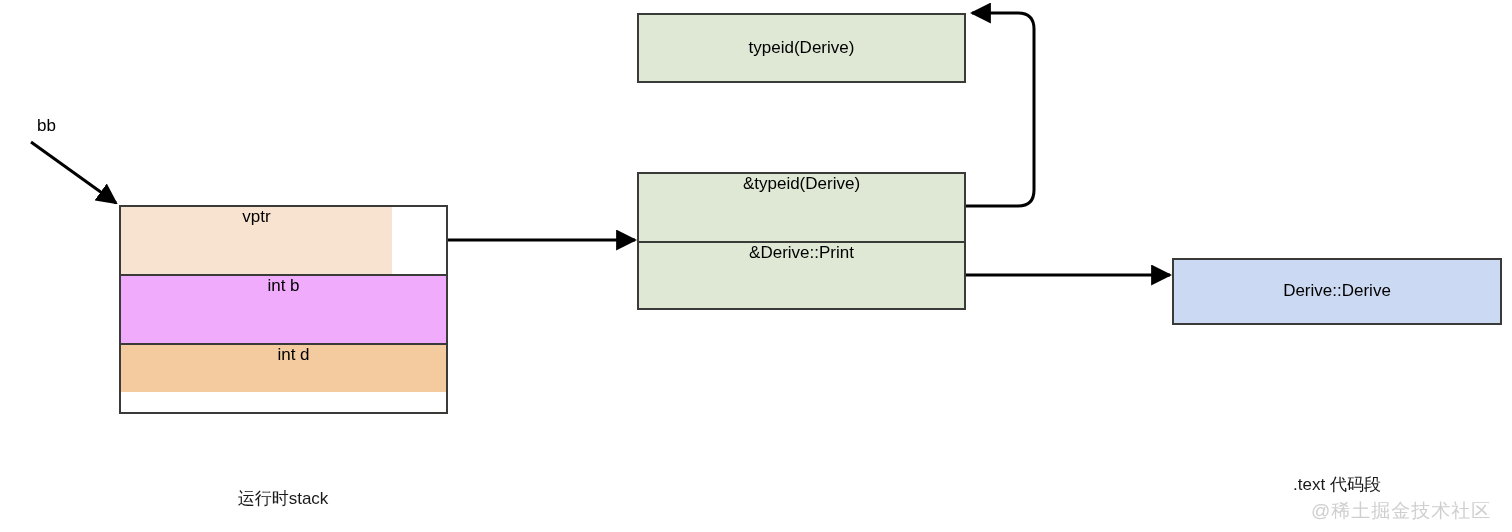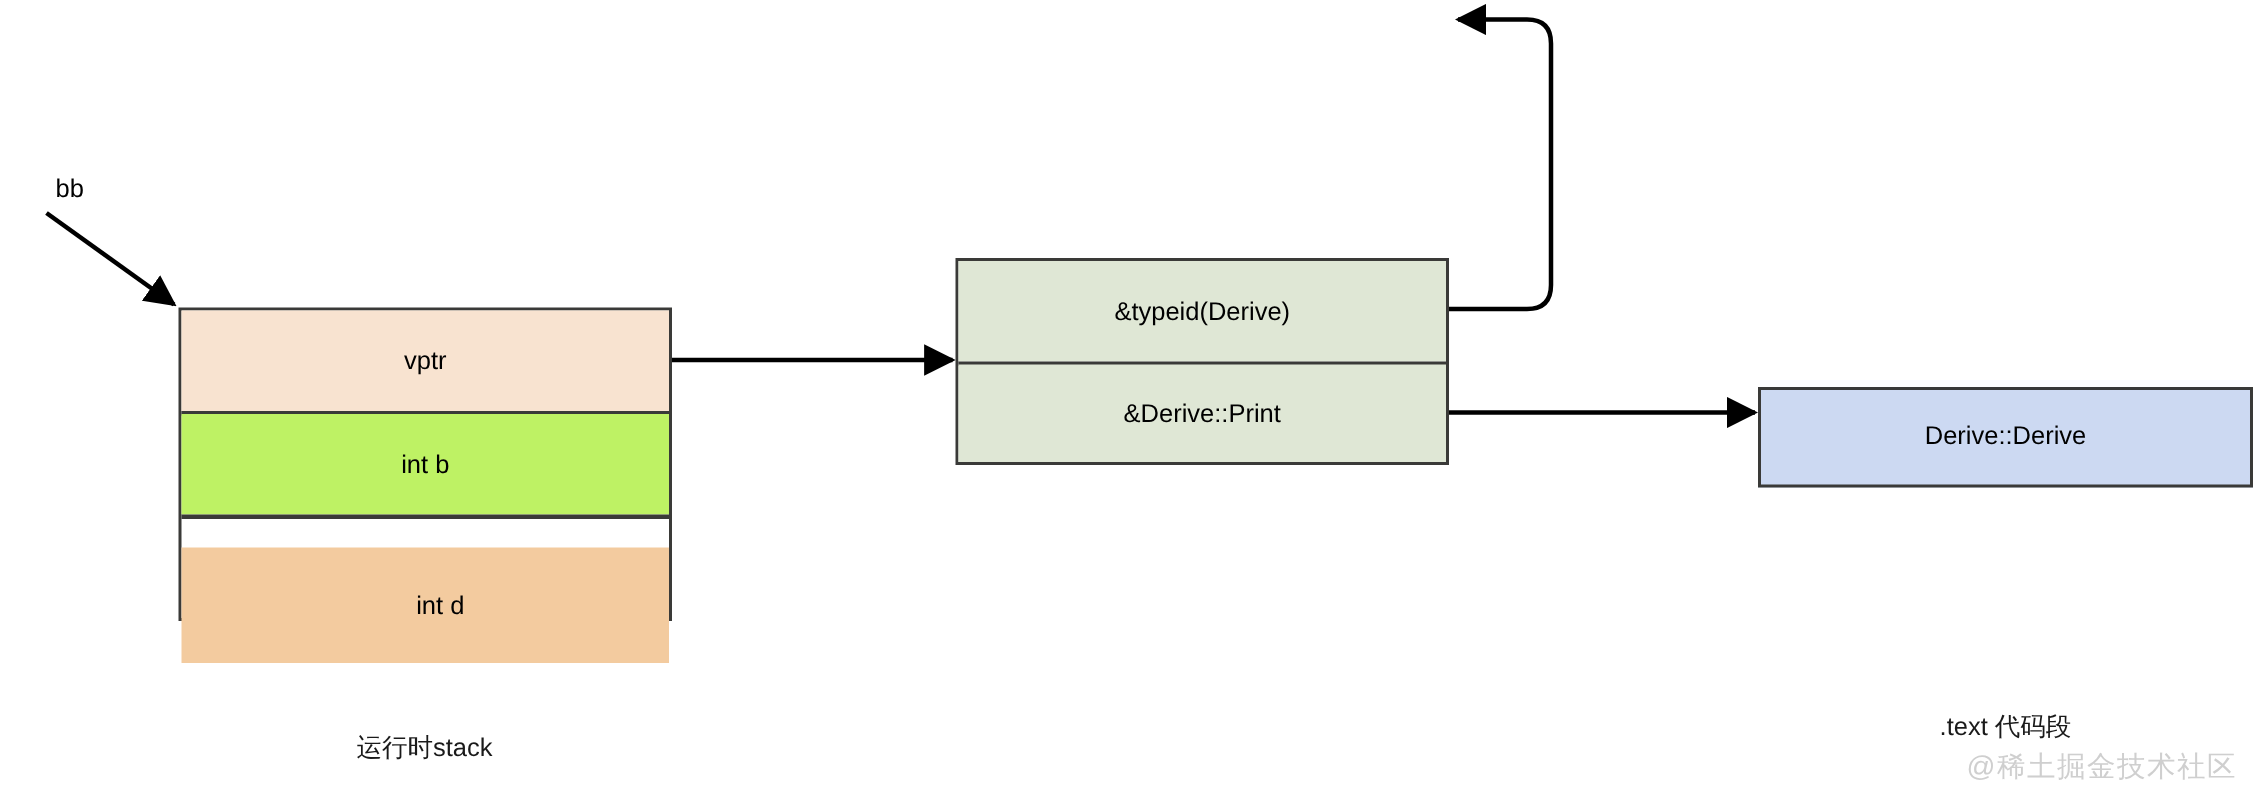--- a/index.html
+++ b/index.html
@@ -32,21 +32,20 @@
     justify-content: center;
     color: #000000;
     font-size: 17px;
     line-height: 1.2;
     text-align: center;
   }
   .cell {
     position: absolute;
     box-sizing: border-box;
     display: flex;
-    align-items: center;
     justify-content: center;
     color: #000000;
     font-size: 17px;
     text-align: center;
   }
   .stack-frame {
     position: absolute;
     box-sizing: border-box;
     border: 2.5px solid #3a3a38;
   }
@@ -101,34 +100,37 @@
     <path d="M 966 206 L 1018 206 Q 1034 206 1034 190 L 1034 29 Q 1034 13 1018 13 L 972 13" fill="none" stroke="#000000" stroke-width="3" marker-end="url(#ah)"></path>
 
     <line x1="966" y1="275" x2="1170" y2="275" stroke="#000000" stroke-width="3" marker-end="url(#ah)"></line>
   </svg>
 
   <div class="ptr-label" style="left:8px; top:116px;">bb</div>
 
   <div class="stack-frame" style="left:119px; top:205px; width:329px; height:209px;">
   </div>
 
-  <div class="cell" style="left:121px; top:207px; width:325px; height:67px; background:#f8e3d0;">
+  <div class="cell" style="left:121px; top:207px; width:271px; height:67px; background:#f8e3d0;">
     <span>vptr</span>
   </div>
   <div class="divider" style="left:121px; top:274px; width:325px;"></div>
 
-  <div class="cell" style="left:121px; top:276px; width:325px; height:67px; background:#bef264;">
+  <div class="cell" style="left:121px; top:276px; width:325px; height:67px; background:#f0abfc;">
     <span>int b</span>
   </div>
   <div class="divider" style="left:121px; top:343px; width:325px;"></div>
 
-  <div class="cell" style="left:121px; top:365px; width:325px; height:77px; background:#f3cb9f;padding-left:20px;">
+  <div class="cell" style="left:121px; top:345px; width:325px; height:47px; background:#f3cb9f;padding-left:20px;">
     <span>int d</span>
   </div>
 
+  <div class="box" style="left:637px; top:13px; width:329px; height:70px; background:#dfe7d5;">
+    <span>typeid(Derive)</span>
+  </div>
 
   <div class="vtable-frame" style="left:637px; top:172px; width:329px; height:138px;">
   </div>
 
   <div class="cell" style="left:639px; top:174px; width:325px; height:67px; background:#dfe7d5;">
     <span>&amp;typeid(Derive)</span>
   </div>
   <div class="divider" style="left:639px; top:241px; width:325px;"></div>
 
   <div class="cell" style="left:639px; top:243px; width:325px; height:65px; background:#dfe7d5;">

